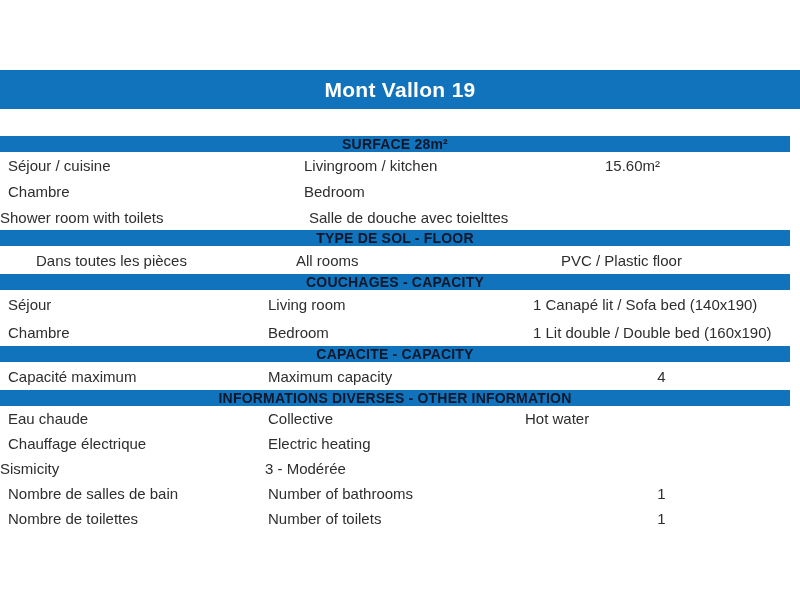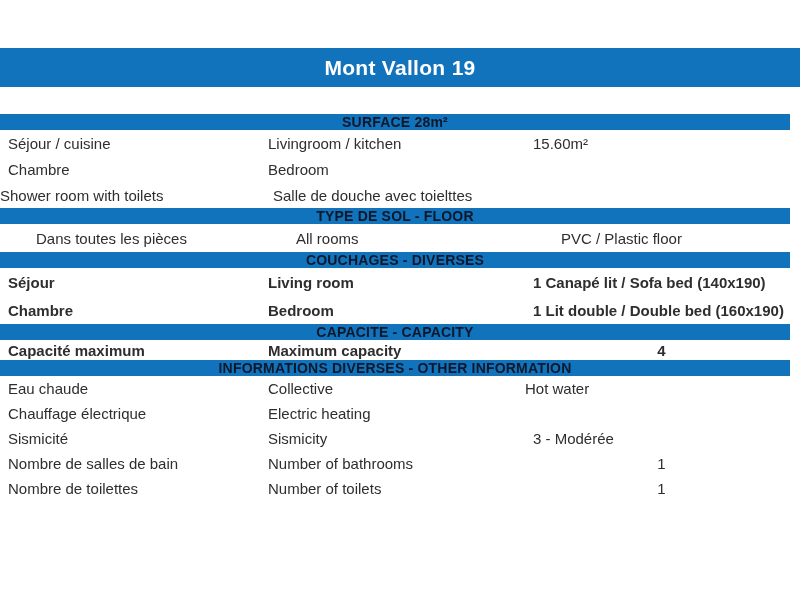--- a/index.html
+++ b/index.html
@@ -11,21 +11,21 @@
     overflow: hidden;
     font-family: "Liberation Sans", sans-serif;
   }
   .page {
     position: relative;
     width: 800px;
     height: 600px;
     background: #ffffff;
   }
   .title-bar {
-    margin-top: 48px;
+    margin-top: 70px;
     height: 39px;
     width: 800px;
     background: #1173bb;
     display: flex;
     align-items: center;
     justify-content: center;
   }
   .title-bar .title-text {
     color: #ffffff;
     font-size: 21px;
@@ -54,24 +54,24 @@
     width: 790px;
     color: #2e2e2e;
     font-size: 15px;
   }
   .cell { white-space: nowrap; overflow: visible; }
   .cell.fr { width: 260px; padding-left: 8px; flex: none; }
   .cell.en { width: 265px; flex: none; }
   .cell.value { width: 257px; flex: none; text-align: left; }
   .cell.value.center { text-align: center; }
   
-  .section.s0 .row { height: 26px; }
+  .section.s0 .row { height: 26px; gap: 36px; }
   .section.s1 .row { height: 28px; padding-left: 28px; }
-  .section.s2 .row { height: 28px; font-weight: bold; }
-  .section.s3 .row { height: 20px; font-weight: bold; }
+  .section.s2 .row { height: 28px; }
+  .section.s3 .row { height: 28px; }
   .section.s4 .row { height: 25px; align-items: center; }
 </style>
 </head>
 <body>
 
 <div class="page">
   <div class="title-bar">
     <span class="title-text">Mont Vallon 19</span>
   </div>
   <div class="info-table" id="info-table">
@@ -93,21 +93,21 @@
       </div>
       <div class="section s1">
         <div class="section-header">TYPE DE SOL - FLOOR</div>
         <div class="row">
           <div class="cell fr">Dans toutes les pièces</div>
           <div class="cell en">All rooms</div>
           <div class="cell value">PVC / Plastic floor</div>
         </div>
       </div>
       <div class="section s2">
-        <div class="section-header">COUCHAGES - DIVERSES</div>
+        <div class="section-header">COUCHAGES - CAPACITY</div>
         <div class="row">
           <div class="cell fr">Séjour</div>
           <div class="cell en">Living room</div>
           <div class="cell value">1 Canapé lit / Sofa bed (140x190)</div>
         </div>
         <div class="row">
           <div class="cell fr">Chambre</div>
           <div class="cell en">Bedroom</div>
           <div class="cell value">1 Lit double / Double bed (160x190)</div>
         </div>
@@ -126,21 +126,20 @@
           <div class="cell fr">Eau chaude</div>
           <div class="cell value">Collective</div>
           <div class="cell en">Hot water</div>
         </div>
         <div class="row">
           <div class="cell fr">Chauffage électrique</div>
           <div class="cell en">Electric heating</div>
           <div class="cell value"></div>
         </div>
         <div class="row">
-          <div class="cell fr">Sismicité</div>
           <div class="cell en">Sismicity</div>
           <div class="cell value">3 - Modérée</div>
         </div>
         <div class="row">
           <div class="cell fr">Nombre de salles de bain</div>
           <div class="cell en">Number of bathrooms</div>
           <div class="cell value center">1</div>
         </div>
         <div class="row">
           <div class="cell fr">Nombre de toilettes</div>

